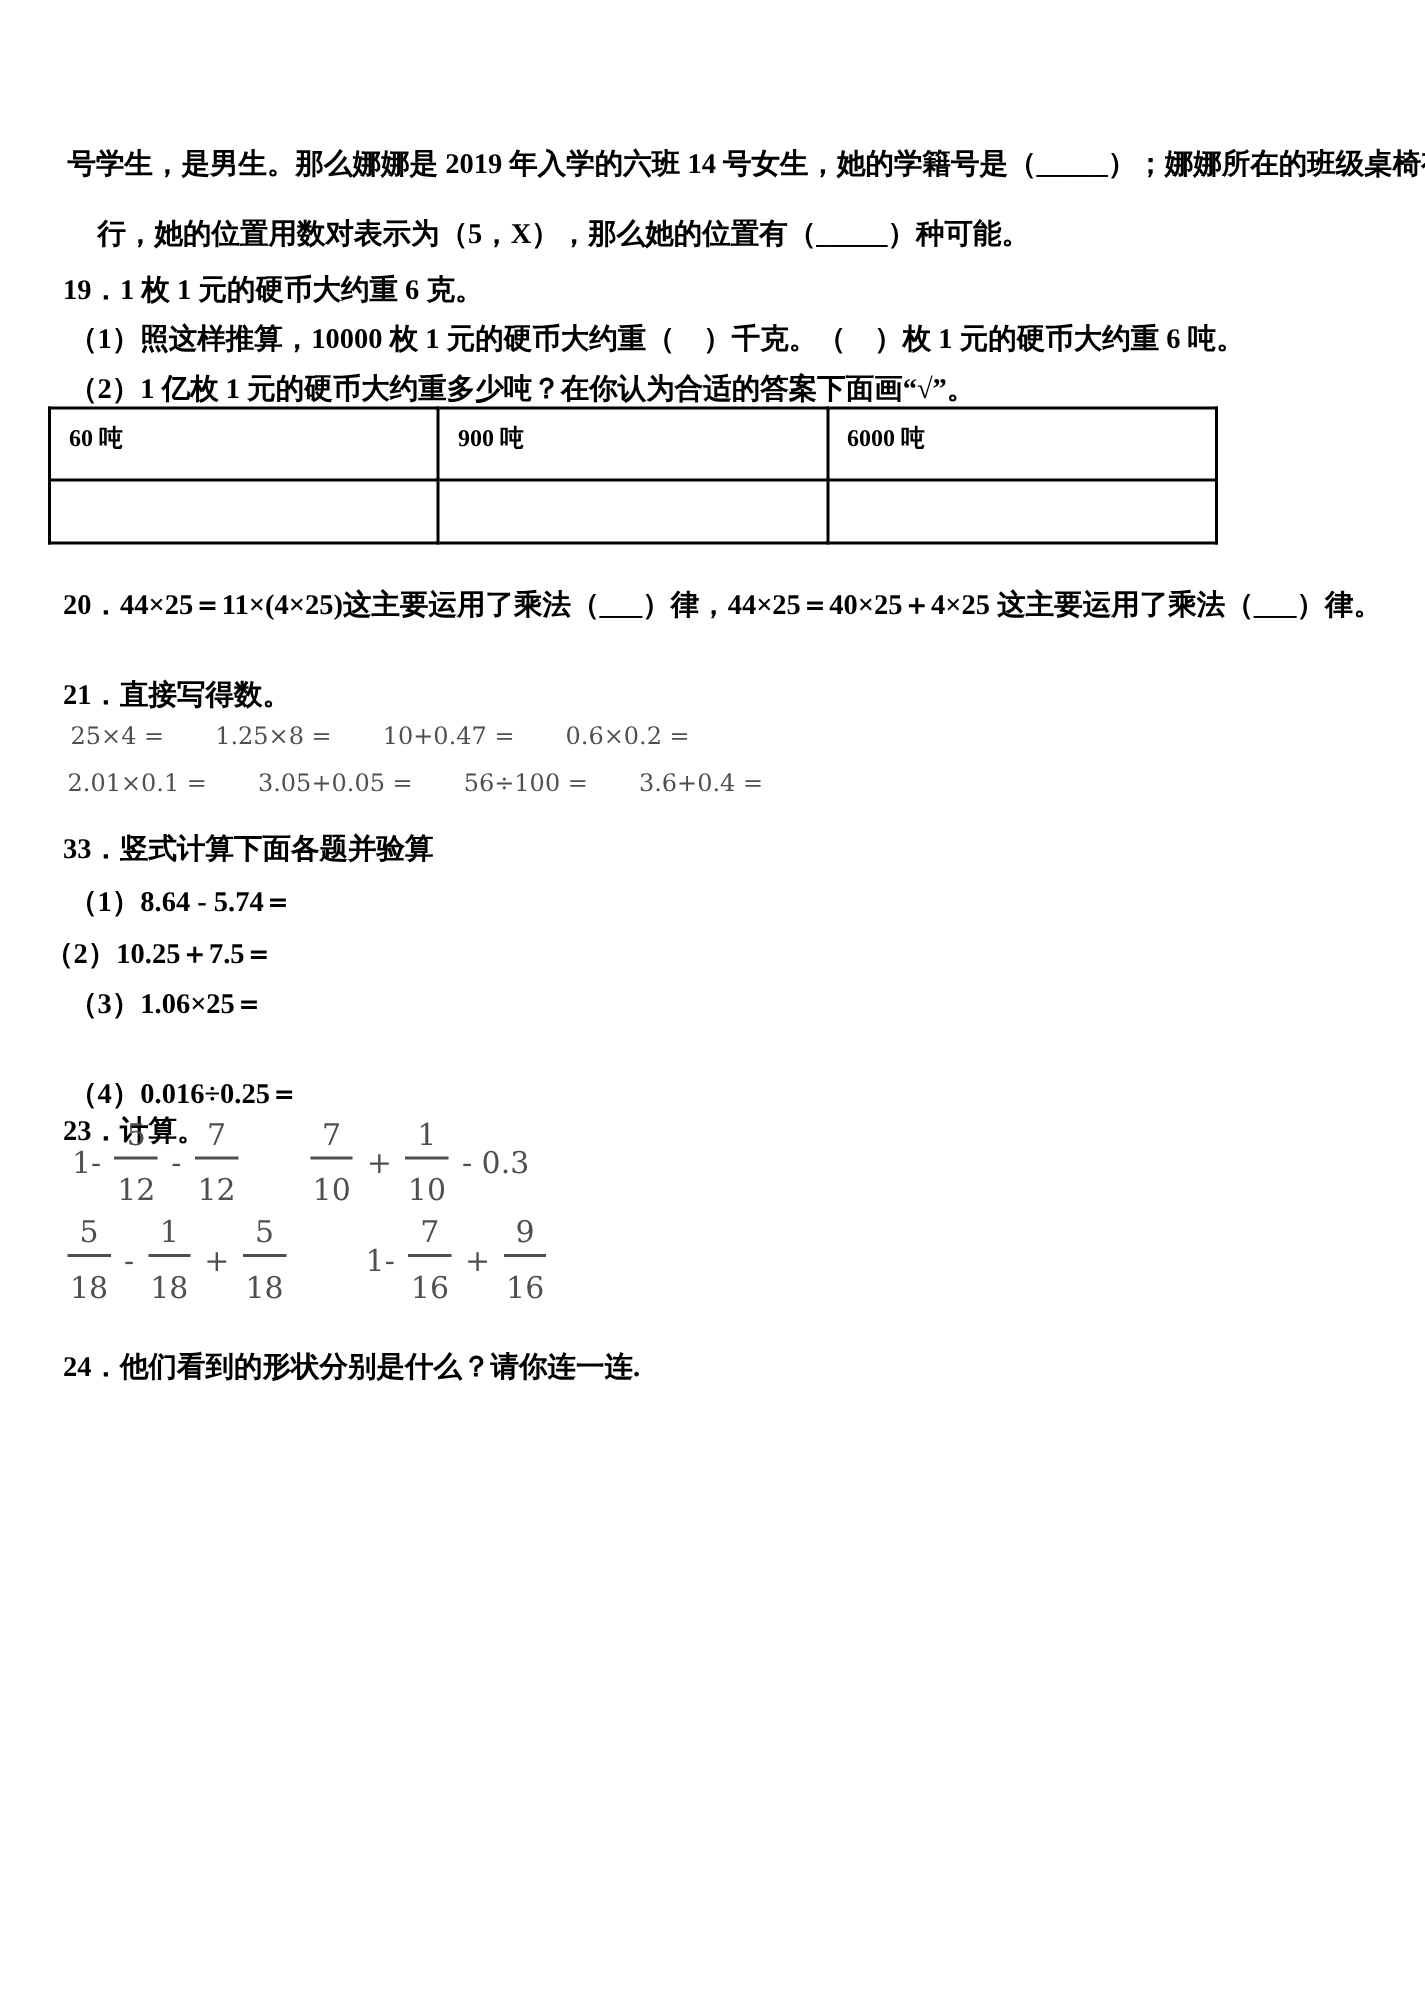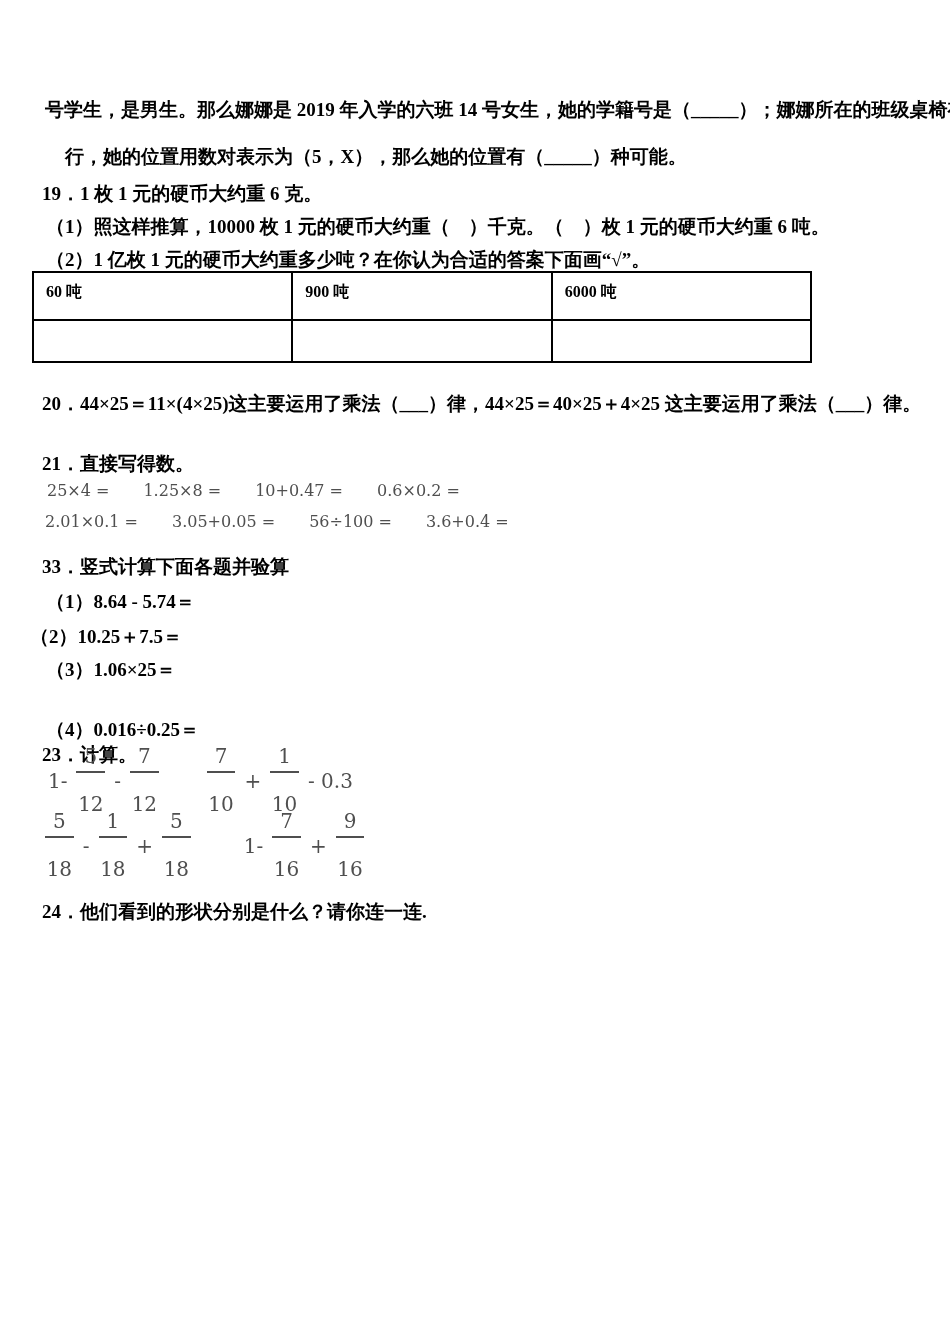--- a/index.html
+++ b/index.html
@@ -22,21 +22,21 @@
   .anstable{position:absolute;left:32px;top:271px;width:780px;border-collapse:collapse;table-layout:fixed;}
   .anstable td{border:2px solid #000;vertical-align:top;padding:9px 12px;font-size:16px;font-weight:bold;}
   .anstable tr.hdr td{height:28px;}
   .anstable tr.ans td{height:22px;}
   
   .fracrow{position:absolute;display:flex;align-items:center;font-size:20px;}
   .expr{display:inline-flex;align-items:center;}
   .mt{margin:0 4px;}
   .frac{display:inline-flex;flex-direction:column;align-items:center;margin:0 5px;line-height:1.15;}
   .frac .num{padding:0 8px 3px;border-bottom:2px solid #4f4f4f;}
-  .frac .den{padding-top:20px;}
+  .frac .den{padding-top:9px;}
 </style>
 </head>
 <body>
 
 <div class="page">
 
   <div class="line" style="left:45px;top:97px;">号学生，是男生。那么娜娜是 2019 年入学的六班 14 号女生，她的学籍号是（_____）；娜娜所在的班级桌椅有 8 列 6</div>
   <div class="line" style="left:52px;top:144px;margin-left:13px;">行，她的位置用数对表示为（5，X），那么她的位置有（_____）种可能。</div>
 
   <div class="line" style="left:42px;top:181px;">19．1 枚 1 元的硬币大约重 6 克。</div>

